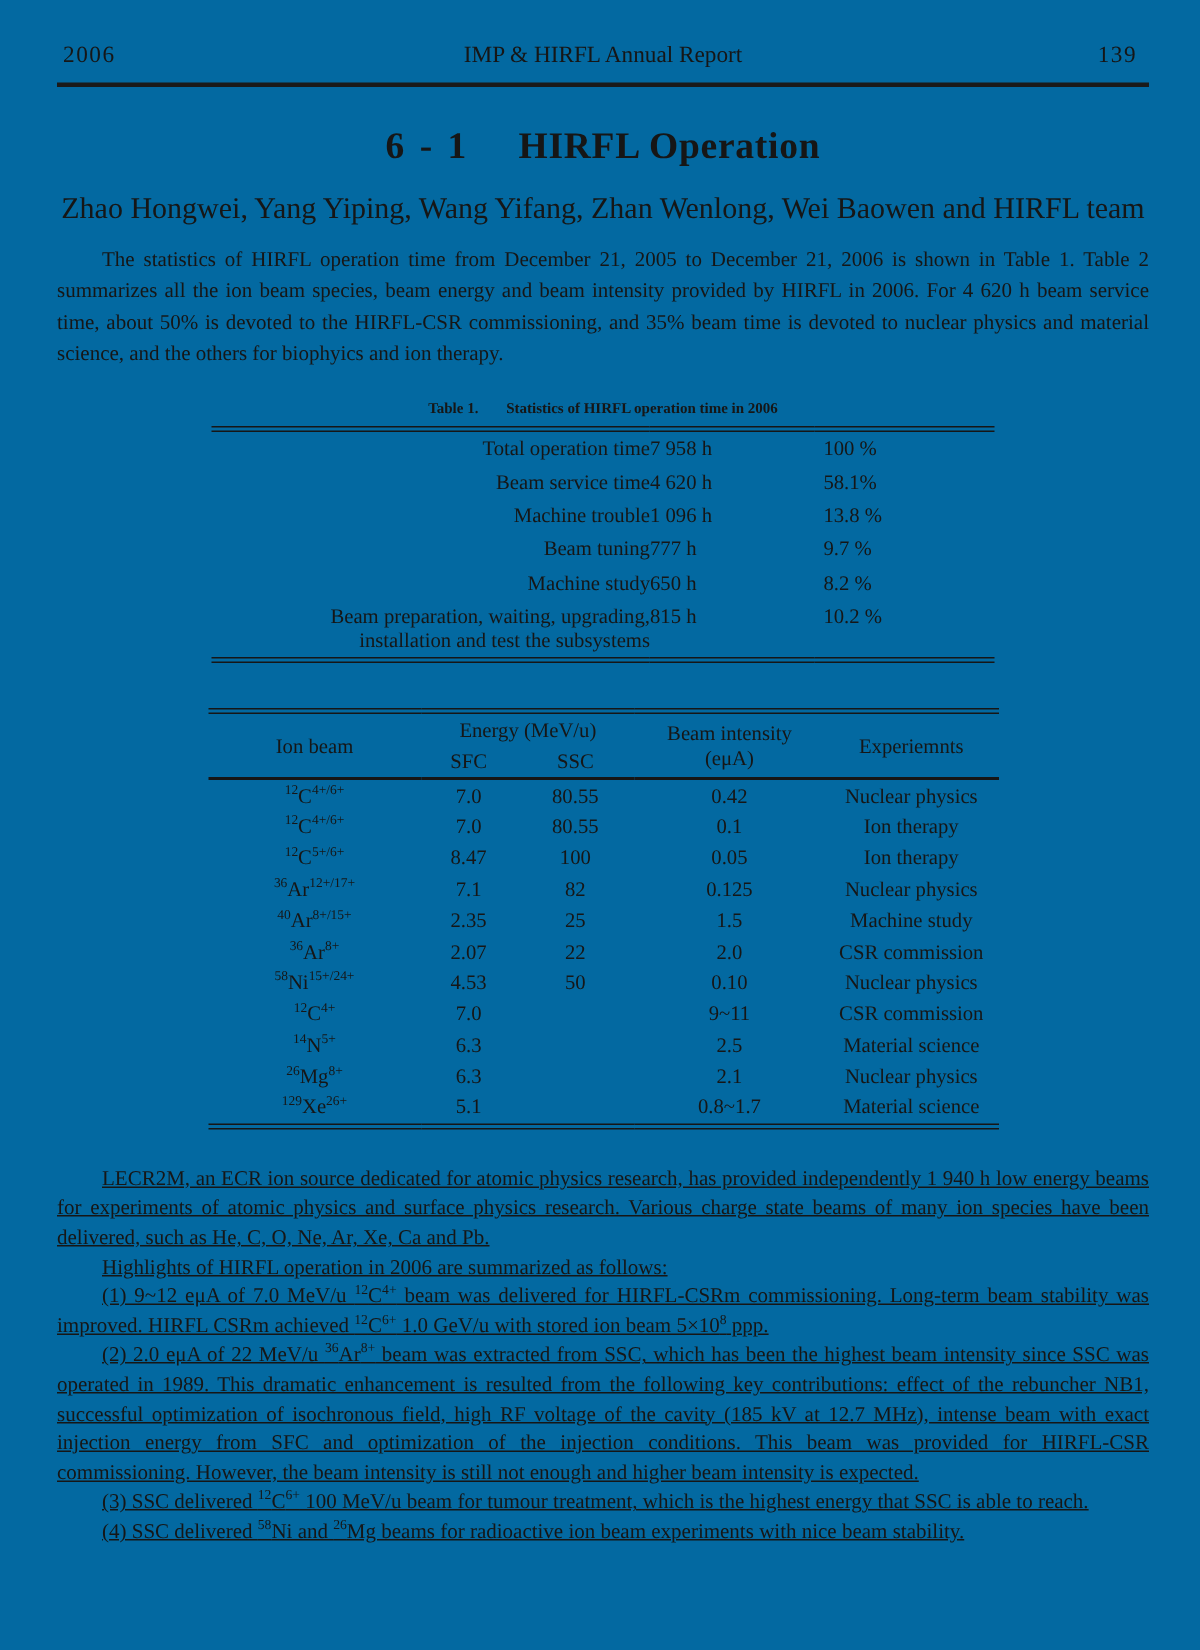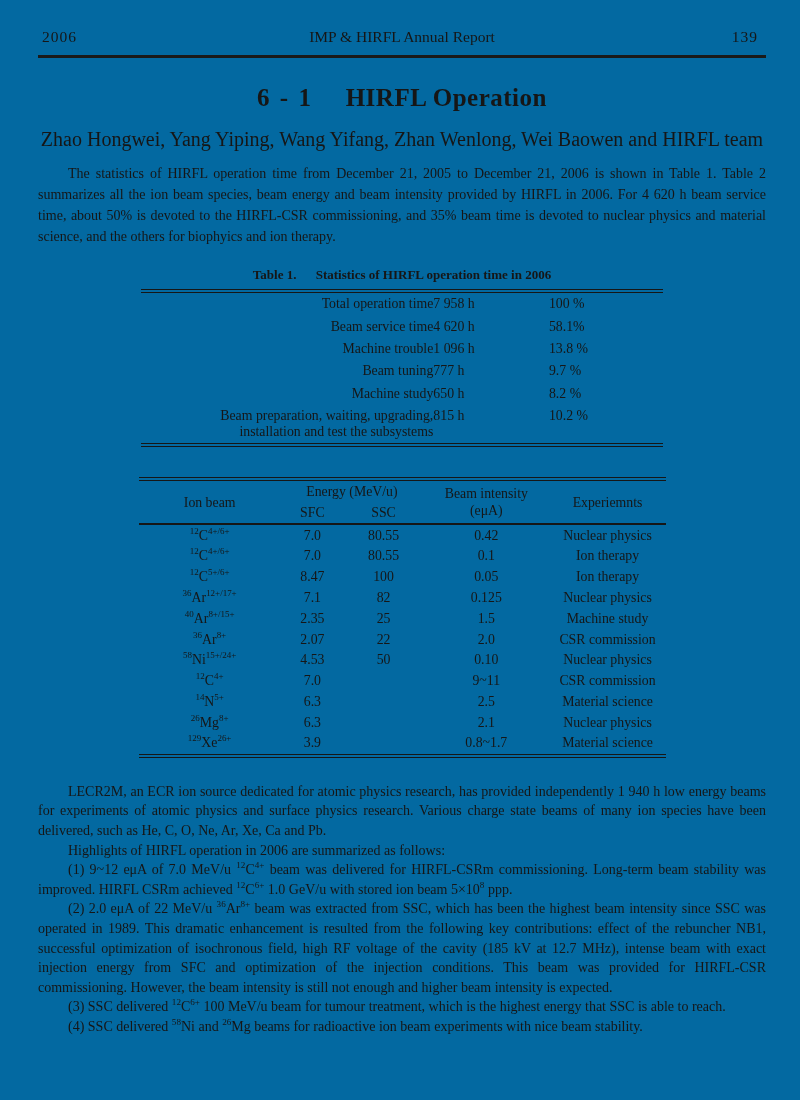--- a/index.html
+++ b/index.html
@@ -48,28 +48,28 @@
     margin:12px 0 0 0;
     font-size:14px;
     line-height:21px;
     text-align:justify;
     text-indent:30px;
   }
   .bottom-block .body-par{
     line-height:19.6px;
     margin:0;
   }
-  .bottom-block{margin-top:24px;}
+  .bottom-block{margin-top:24px;text-decoration:underline;}
 
   
   .tbl-block{margin-top:20px;}
   .t2-block{margin-top:30px;}
   .caption{
     text-align:center;
-    font-size:13px;
+    font-size:10px;
     font-weight:bold;
   }
   .cap-label{margin-right:16px;}
   table{
     border-collapse:collapse;
     margin:6px auto 0 auto;
     font-size:13.8px;
     color:#161616;
   }
   .t1{width:522px;border-top:4px double #161616;border-bottom:4px double #161616;}
@@ -236,21 +236,21 @@
         </tr>
         <tr>
           <td class="c-ion"><sup>26</sup>Mg<sup>8+</sup></td>
           <td class="c-sfc">6.3</td>
           <td class="c-ssc"></td>
           <td class="c-int">2.1</td>
           <td class="c-exp">Nuclear physics</td>
         </tr>
         <tr>
           <td class="c-ion"><sup>129</sup>Xe<sup>26+</sup></td>
-          <td class="c-sfc">3.9</td>
+          <td class="c-sfc">5.1</td>
           <td class="c-ssc"></td>
           <td class="c-int">0.8~1.7</td>
           <td class="c-exp">Material science</td>
         </tr>
       </tbody>
     </table>
   </section>
 
   <div class="bottom-block">
     <p class="body-par">LECR2M, an ECR ion source dedicated for atomic physics research, has provided independently 1 940 h low energy beams for experiments of atomic physics and surface physics research. Various charge state beams of many ion species have been delivered, such as He, C, O, Ne, Ar, Xe, Ca and Pb.</p>

